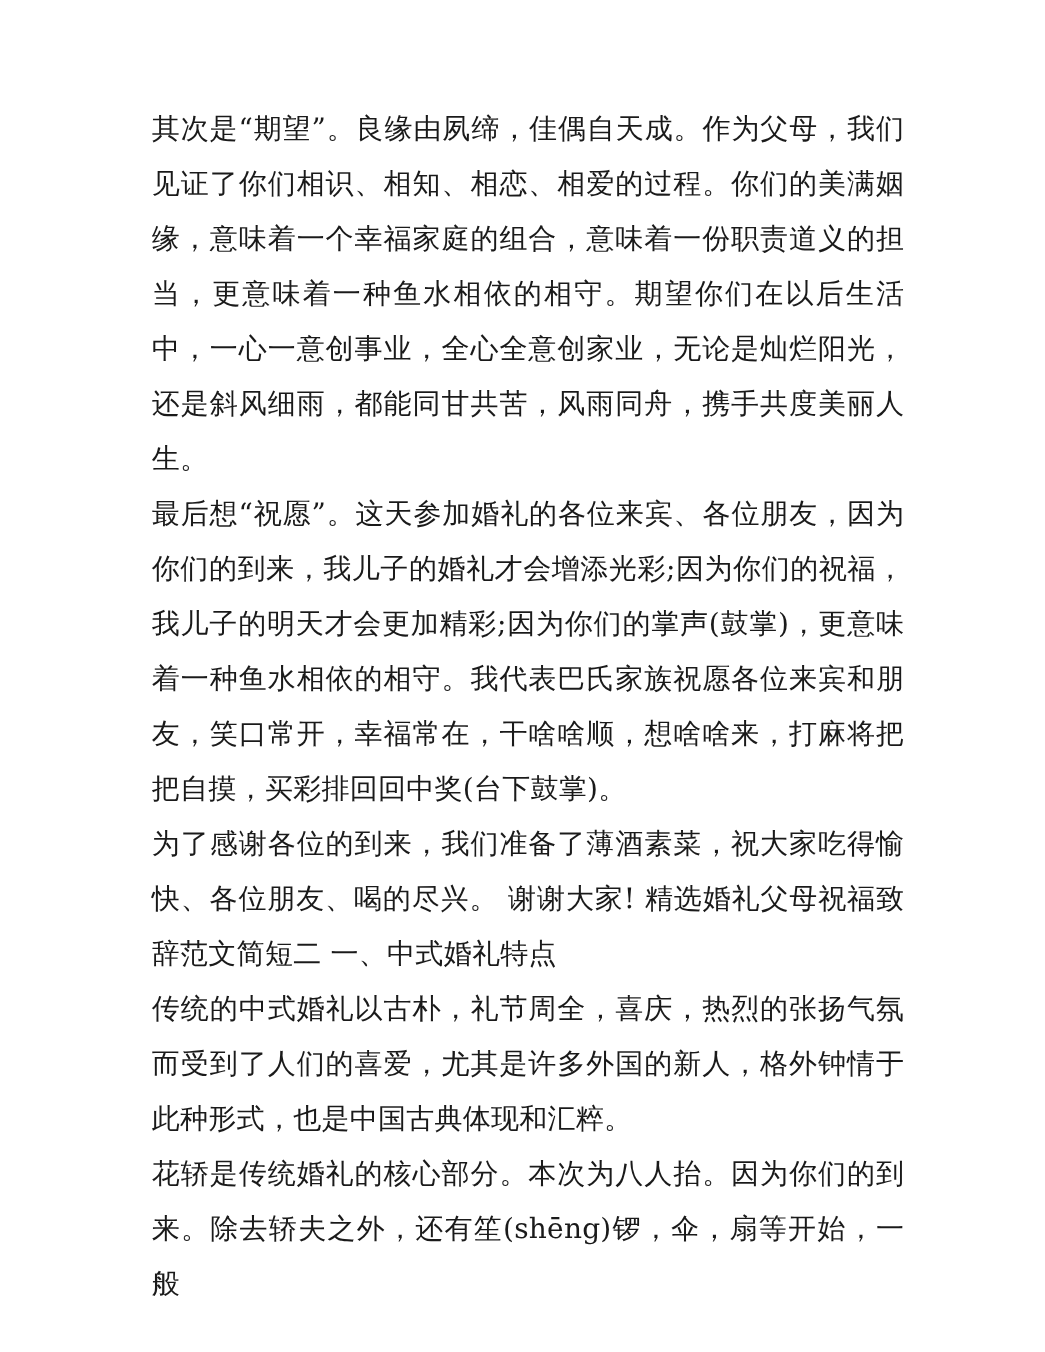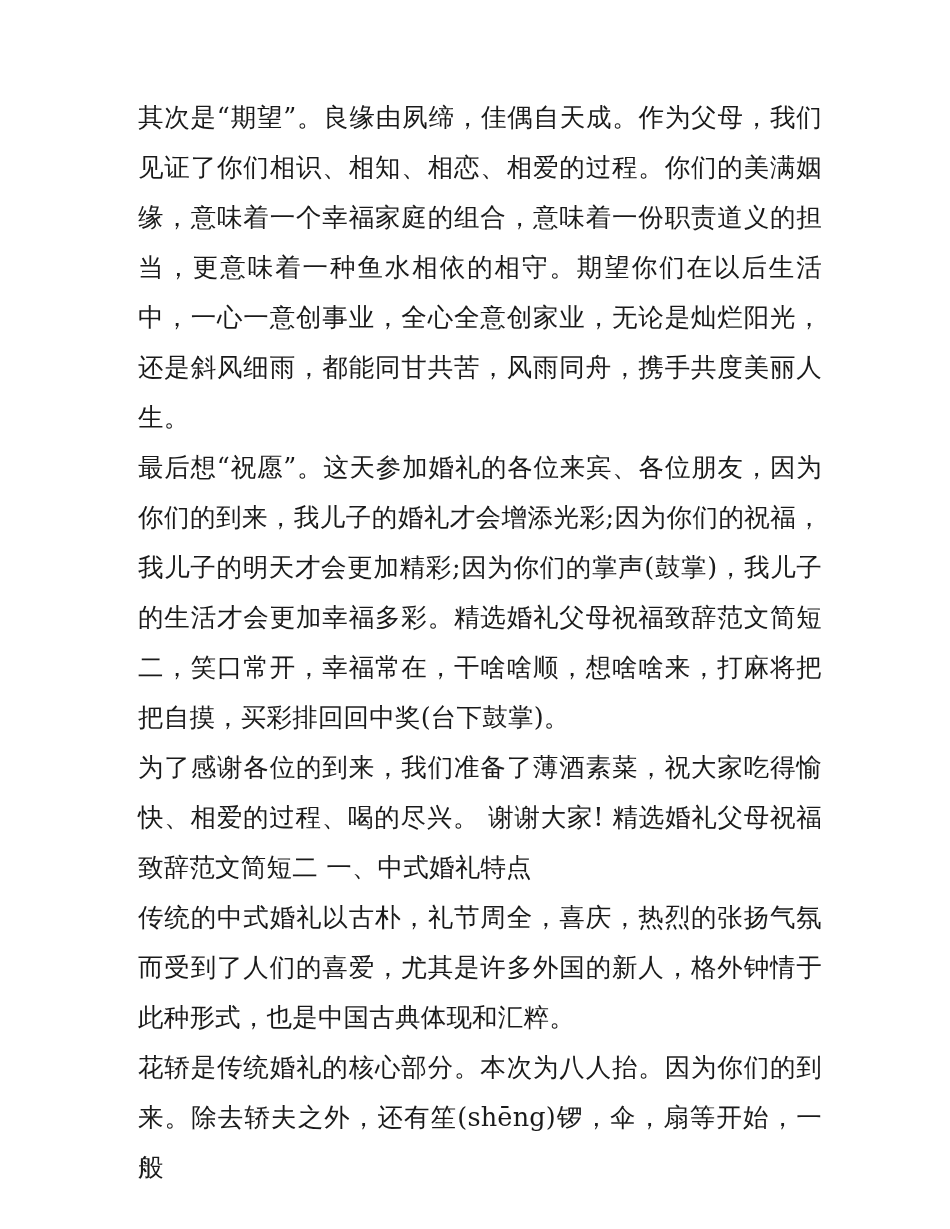--- a/index.html
+++ b/index.html
@@ -34,18 +34,18 @@
     text-indent: 0;
     word-break: break-all;
   }
 </style>
 </head>
 <body>
 
 <div class="page">
   <div class="doc-body">
     <p class="para">其次是“期望”。良缘由夙缔，佳偶自天成。作为父母，我们见证了你们相识、相知、相恋、相爱的过程。你们的美满姻缘，意味着一个幸福家庭的组合，意味着一份职责道义的担当，更意味着一种鱼水相依的相守。期望你们在以后生活中，一心一意创事业，全心全意创家业，无论是灿烂阳光，还是斜风细雨，都能同甘共苦，风雨同舟，携手共度美丽人生。</p>
-    <p class="para">最后想“祝愿”。这天参加婚礼的各位来宾、各位朋友，因为你们的到来，我儿子的婚礼才会增添光彩;因为你们的祝福，我儿子的明天才会更加精彩;因为你们的掌声(鼓掌)，我儿子的生活才会更加幸福多彩。精选婚礼父母祝福致辞范文简短二，笑口常开，幸福常在，干啥啥顺，想啥啥来，打麻将把把自摸，买彩排回回中奖(台下鼓掌)。</p>
-    <p class="para">为了感谢各位的到来，我们准备了薄酒素菜，祝大家吃得愉快、相爱的过程、喝的尽兴。 谢谢大家! 精选婚礼父母祝福致辞范文简短二 一、中式婚礼特点</p>
+    <p class="para">最后想“祝愿”。这天参加婚礼的各位来宾、各位朋友，因为你们的到来，我儿子的婚礼才会增添光彩;因为你们的祝福，我儿子的明天才会更加精彩;因为你们的掌声(鼓掌)，更意味着一种鱼水相依的相守。我代表巴氏家族祝愿各位来宾和朋友，笑口常开，幸福常在，干啥啥顺，想啥啥来，打麻将把把自摸，买彩排回回中奖(台下鼓掌)。</p>
+    <p class="para">为了感谢各位的到来，我们准备了薄酒素菜，祝大家吃得愉快、各位朋友、喝的尽兴。 谢谢大家! 精选婚礼父母祝福致辞范文简短二 一、中式婚礼特点</p>
     <p class="para">传统的中式婚礼以古朴，礼节周全，喜庆，热烈的张扬气氛而受到了人们的喜爱，尤其是许多外国的新人，格外钟情于此种形式，也是中国古典体现和汇粹。</p>
     <p class="para">花轿是传统婚礼的核心部分。本次为八人抬。因为你们的到来。除去轿夫之外，还有笙(shēng)锣，伞，扇等开始，一般</p>
   </div>
 </div>
 
 </body></html>

